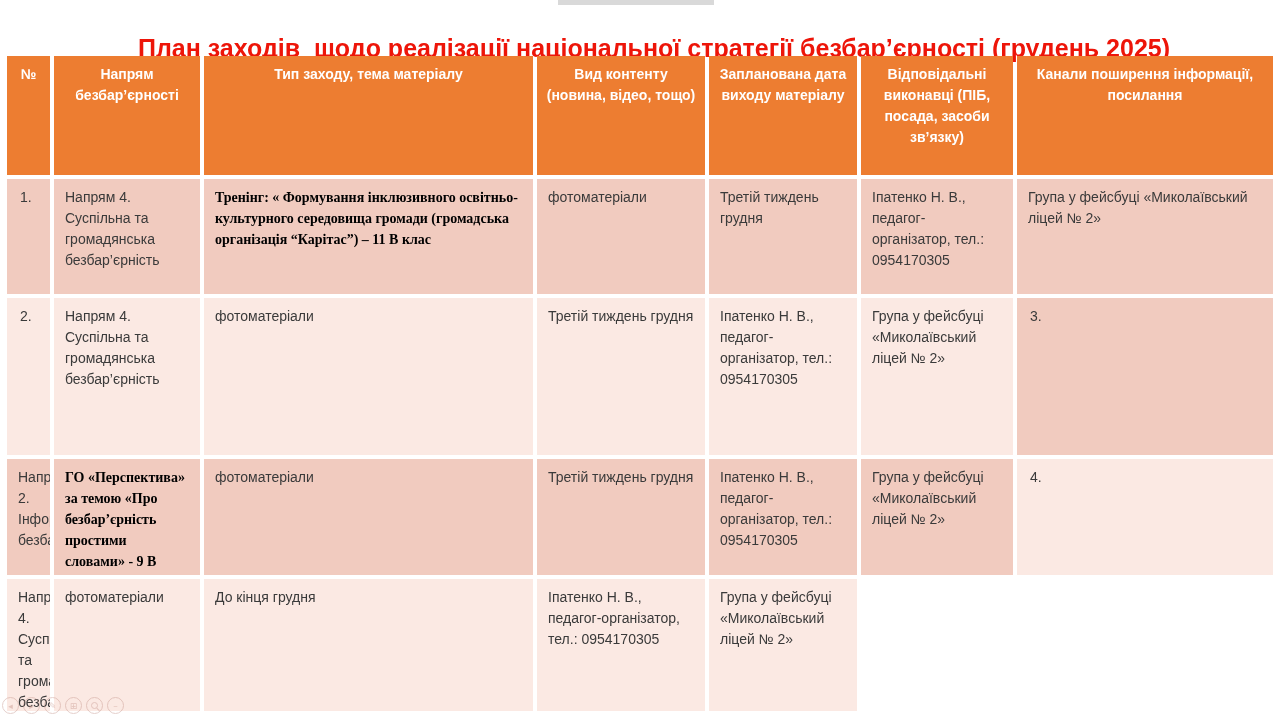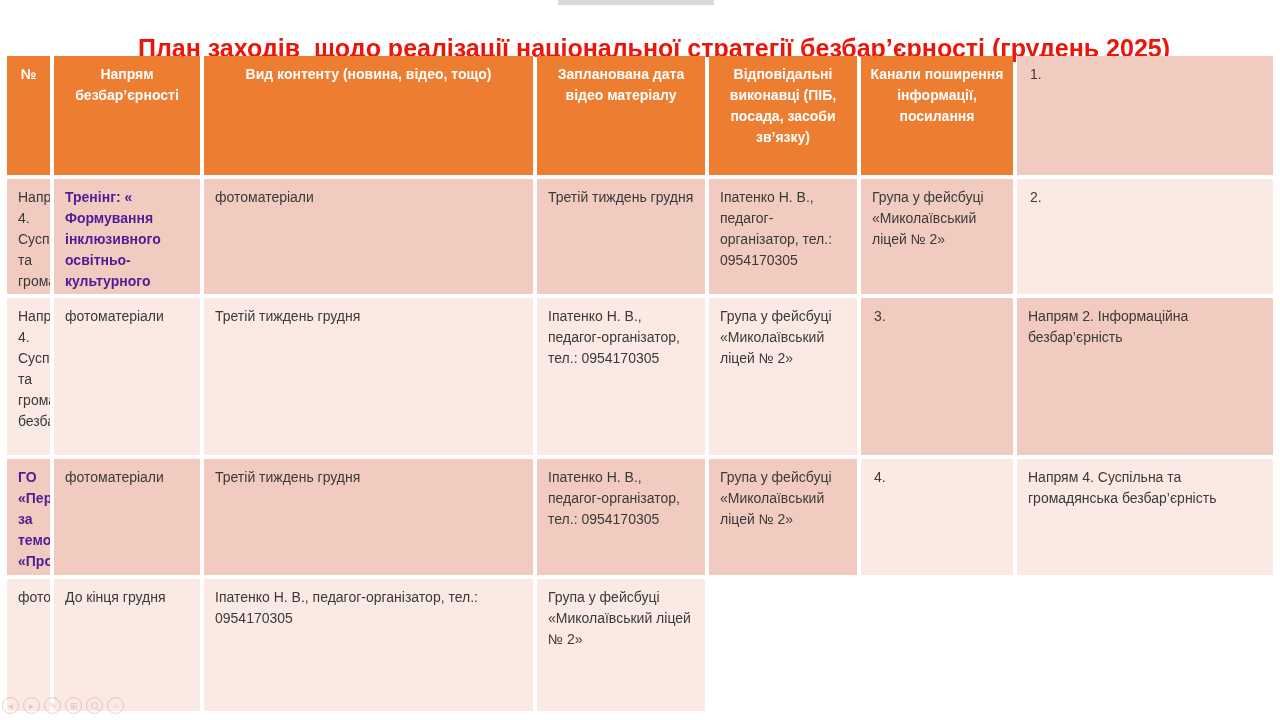--- a/index.html
+++ b/index.html
@@ -27,21 +27,21 @@
     font-size:14px;line-height:1.5;color:#3a3a3a;
     padding:8px 11px 8px 11px;box-sizing:border-box;
     overflow:hidden;white-space:pre-wrap;
   }
   .head{
     background:#ed7d31;color:#ffffff;font-weight:bold;text-align:center;
     padding:8px 6px;
   }
   .dark{background:#f1cbbf;}
   .light{background:#fbe9e3;}
-  .event{font-weight:bold;color:#4c1d95;}
+  .event{font-weight:bold;color:#000000;font-family:Liberation Serif, serif;}
   .num{padding-left:13px;}
   
   .controls{
     position:absolute;left:2px;top:697px;display:flex;gap:4px;
     opacity:0.42;color:#c08e84;
   }
   .ctl{
     width:17px;height:17px;border:1.4px solid currentColor;border-radius:50%;
     display:flex;align-items:center;justify-content:center;
     font-size:9px;box-sizing:border-box;
@@ -56,22 +56,23 @@
 <body>
 
 <div class="top-remnant"></div>
 
 <h1 class="slide-title">План заходів  щодо реалізації національної стратегії безбар’єрності (грудень 2025)</h1>
 
 <div class="plan-table">
 
   <div class="cell head">№</div>
   <div class="cell head">Напрям безбар’єрності</div>
+  <div class="cell head">Тип заходу, тема матеріалу</div>
   <div class="cell head">Вид контенту (новина, відео, тощо)</div>
-  <div class="cell head">Запланована дата відео матеріалу</div>
+  <div class="cell head">Запланована дата виходу матеріалу</div>
   <div class="cell head">Відповідальні виконавці (ПІБ, посада, засоби зв’язку)</div>
   <div class="cell head">Канали поширення інформації, посилання</div>
 
   <div class="cell dark num">1.</div>
   <div class="cell dark">Напрям 4. Суспільна та громадянська безбар’єрність</div>
   <div class="cell dark event">Тренінг: « Формування інклюзивного освітньо- культурного середовища громади (громадська організація “Карітас”) – 11 В клас</div>
   <div class="cell dark">фотоматеріали</div>
   <div class="cell dark">Третій тиждень грудня</div>
   <div class="cell dark">Іпатенко Н. В., педагог-організатор, тел.: 0954170305</div>
   <div class="cell dark">Група у фейсбуці «Миколаївський ліцей № 2»</div>

